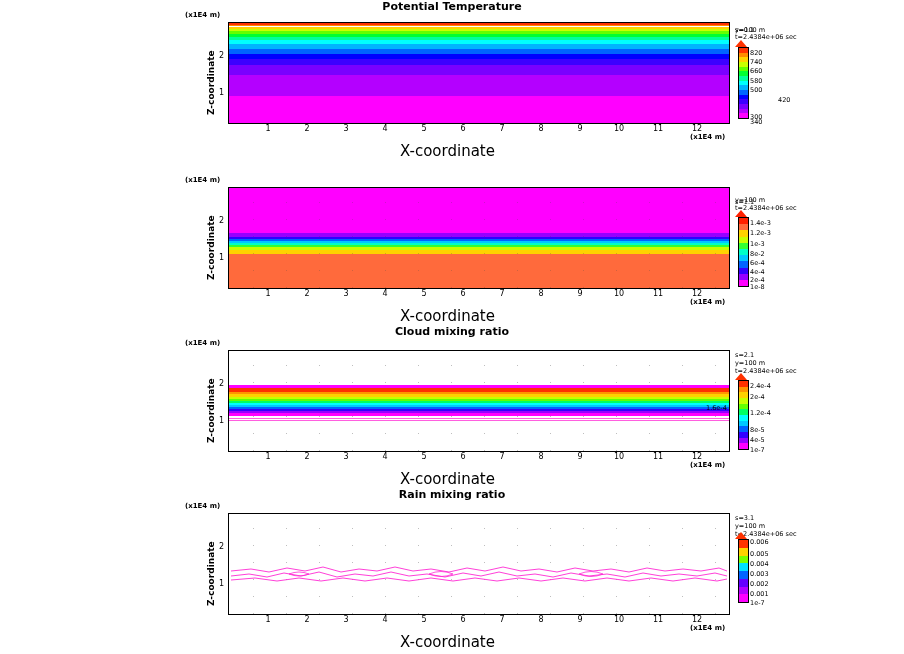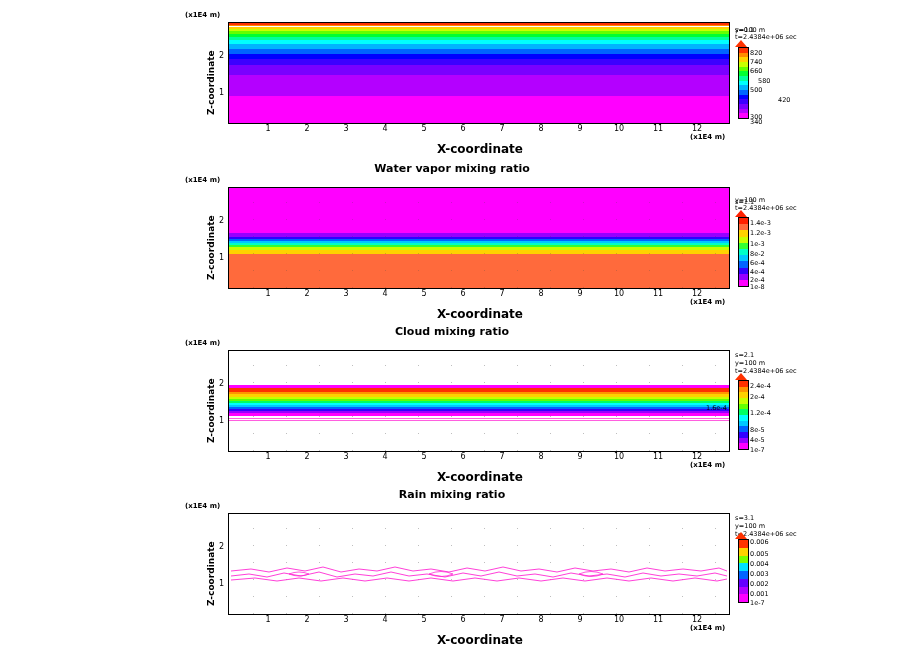--- a/index.html
+++ b/index.html
@@ -2,39 +2,40 @@
 <html><head>
 <meta charset="utf-8">
 <style>
   html,body{margin:0;padding:0;background:#ffffff;}
   body{width:904px;height:654px;position:relative;font-family:"DejaVu Sans",sans-serif;color:#000;}
   .panel{position:absolute;left:0;width:904px;}
   .title{position:absolute;width:904px;text-align:center;font-size:11px;font-weight:bold;font-family:"DejaVu Sans",sans-serif;}
   .unit-top{position:absolute;font-size:7px;font-weight:bold;}
   .unit-bot{position:absolute;font-size:7px;font-weight:bold;}
   .ylabel{position:absolute;font-size:9px;font-weight:bold;transform:rotate(-90deg);transform-origin:left top;white-space:nowrap;}
-  .xlabel{position:absolute;font-size:12px;font-weight:bold;text-align:center;}
+  .xlabel{position:absolute;font-size:15px;font-weight:normal;}
   .plotbox{position:absolute;border:1px solid #000;overflow:hidden;background:#fff;}
   .band{position:absolute;left:0;width:100%;}
   .xtick{position:absolute;font-size:8px;text-align:center;width:20px;}
   .ytick{position:absolute;font-size:8px;text-align:right;width:14px;}
   .cbar{position:absolute;width:9px;border:1px solid #000;}
   .cbar-seg{position:absolute;left:0;width:100%;}
   .cbar-lab{position:absolute;font-size:6.5px;white-space:nowrap;}
   .cbar-arrow{position:absolute;width:0;height:0;border-left:6px solid transparent;border-right:6px solid transparent;}
   .meta{position:absolute;font-size:6.5px;white-space:nowrap;}
   .dots{position:absolute;left:0;top:0;width:100%;height:100%;
         background-image:radial-gradient(#444 0.6px, transparent 0.7px);
         background-size:33px 17px;background-position:8px 6px;}
   .rainline2{position:absolute;left:0;width:100%;height:1px;background:#ff2ad4;opacity:.75;}
 </style>
 </head>
 <body>
 
 <div class="panel" style="top:0px;height:160px;">
+  <div class="title" style="top:0px;">Potential Temperature</div>
   <div class="unit-top" style="left:185px;top:11px;">(x1E4 m)</div>
   <div class="ylabel" style="left:206px;top:115px;">Z-coordinate</div>
   <div class="plotbox" style="left:228px;top:22px;height:100px;width:500px;">
     <div class="band" style="top:0%;height:1.6%;background:#ff3200;"></div>
     <div class="band" style="top:1.6%;height:1.9%;background:#ff8c00;"></div>
     <div class="band" style="top:3.5%;height:2.3%;background:#ffd200;"></div>
     <div class="band" style="top:5.8%;height:2.4%;background:#c8ff00;"></div>
     <div class="band" style="top:8.2%;height:2.6%;background:#64ff00;"></div>
     <div class="band" style="top:10.8%;height:3.0%;background:#00ff32;"></div>
     <div class="band" style="top:13.8%;height:3.2%;background:#00ff9b;"></div>
@@ -80,29 +81,28 @@
     <div class="cbar-seg" style="top:60%;height:6.66%;background:#0064ff;"></div>
     <div class="cbar-seg" style="top:66.6%;height:6.66%;background:#0000ff;"></div>
     <div class="cbar-seg" style="top:73.3%;height:6.66%;background:#3c00ff;"></div>
     <div class="cbar-seg" style="top:80%;height:6.66%;background:#7a00ff;"></div>
     <div class="cbar-seg" style="top:86.6%;height:6.66%;background:#b400ff;"></div>
     <div class="cbar-seg" style="top:93.3%;height:6.7%;background:#ff00ff;"></div>
   </div>
   <div class="cbar-lab" style="left:750px;top:49px;">820</div>
   <div class="cbar-lab" style="left:750px;top:58px;">740</div>
   <div class="cbar-lab" style="left:750px;top:67px;">660</div>
-  <div class="cbar-lab" style="left:750px;top:77px;margin-left:8px;">580</div>
+  <div class="cbar-lab" style="left:750px;top:77px;">580</div>
   <div class="cbar-lab" style="left:750px;top:86px;">500</div>
   <div class="cbar-lab" style="left:778px;top:96px;">420</div>
   <div class="cbar-lab" style="left:750px;top:118px;">340</div>
   <div class="cbar-lab" style="left:750px;top:113px;">300</div>
 </div>
 
 <div class="panel" style="top:162px;height:163px;">
-  <div class="title" style="top:0px;">Water vapor mixing ratio</div>
   <div class="unit-top" style="left:185px;top:14px;">(x1E4 m)</div>
   <div class="ylabel" style="left:206px;top:118px;">Z-coordinate</div>
   <div class="plotbox" style="left:228px;top:25px;height:100px;width:500px;">
     <div class="band" style="top:0%;height:45%;background:#ff00ff;"></div>
     <div class="band" style="top:45%;height:3.5%;background:#9600ff;"></div>
     <div class="band" style="top:48.5%;height:2.5%;background:#3200ff;"></div>
     <div class="band" style="top:51%;height:2%;background:#0064ff;"></div>
     <div class="band" style="top:53%;height:1.8%;background:#00c8ff;"></div>
     <div class="band" style="top:54.8%;height:2%;background:#00ffc8;"></div>
     <div class="band" style="top:56.8%;height:2.2%;background:#32ff32;"></div>

